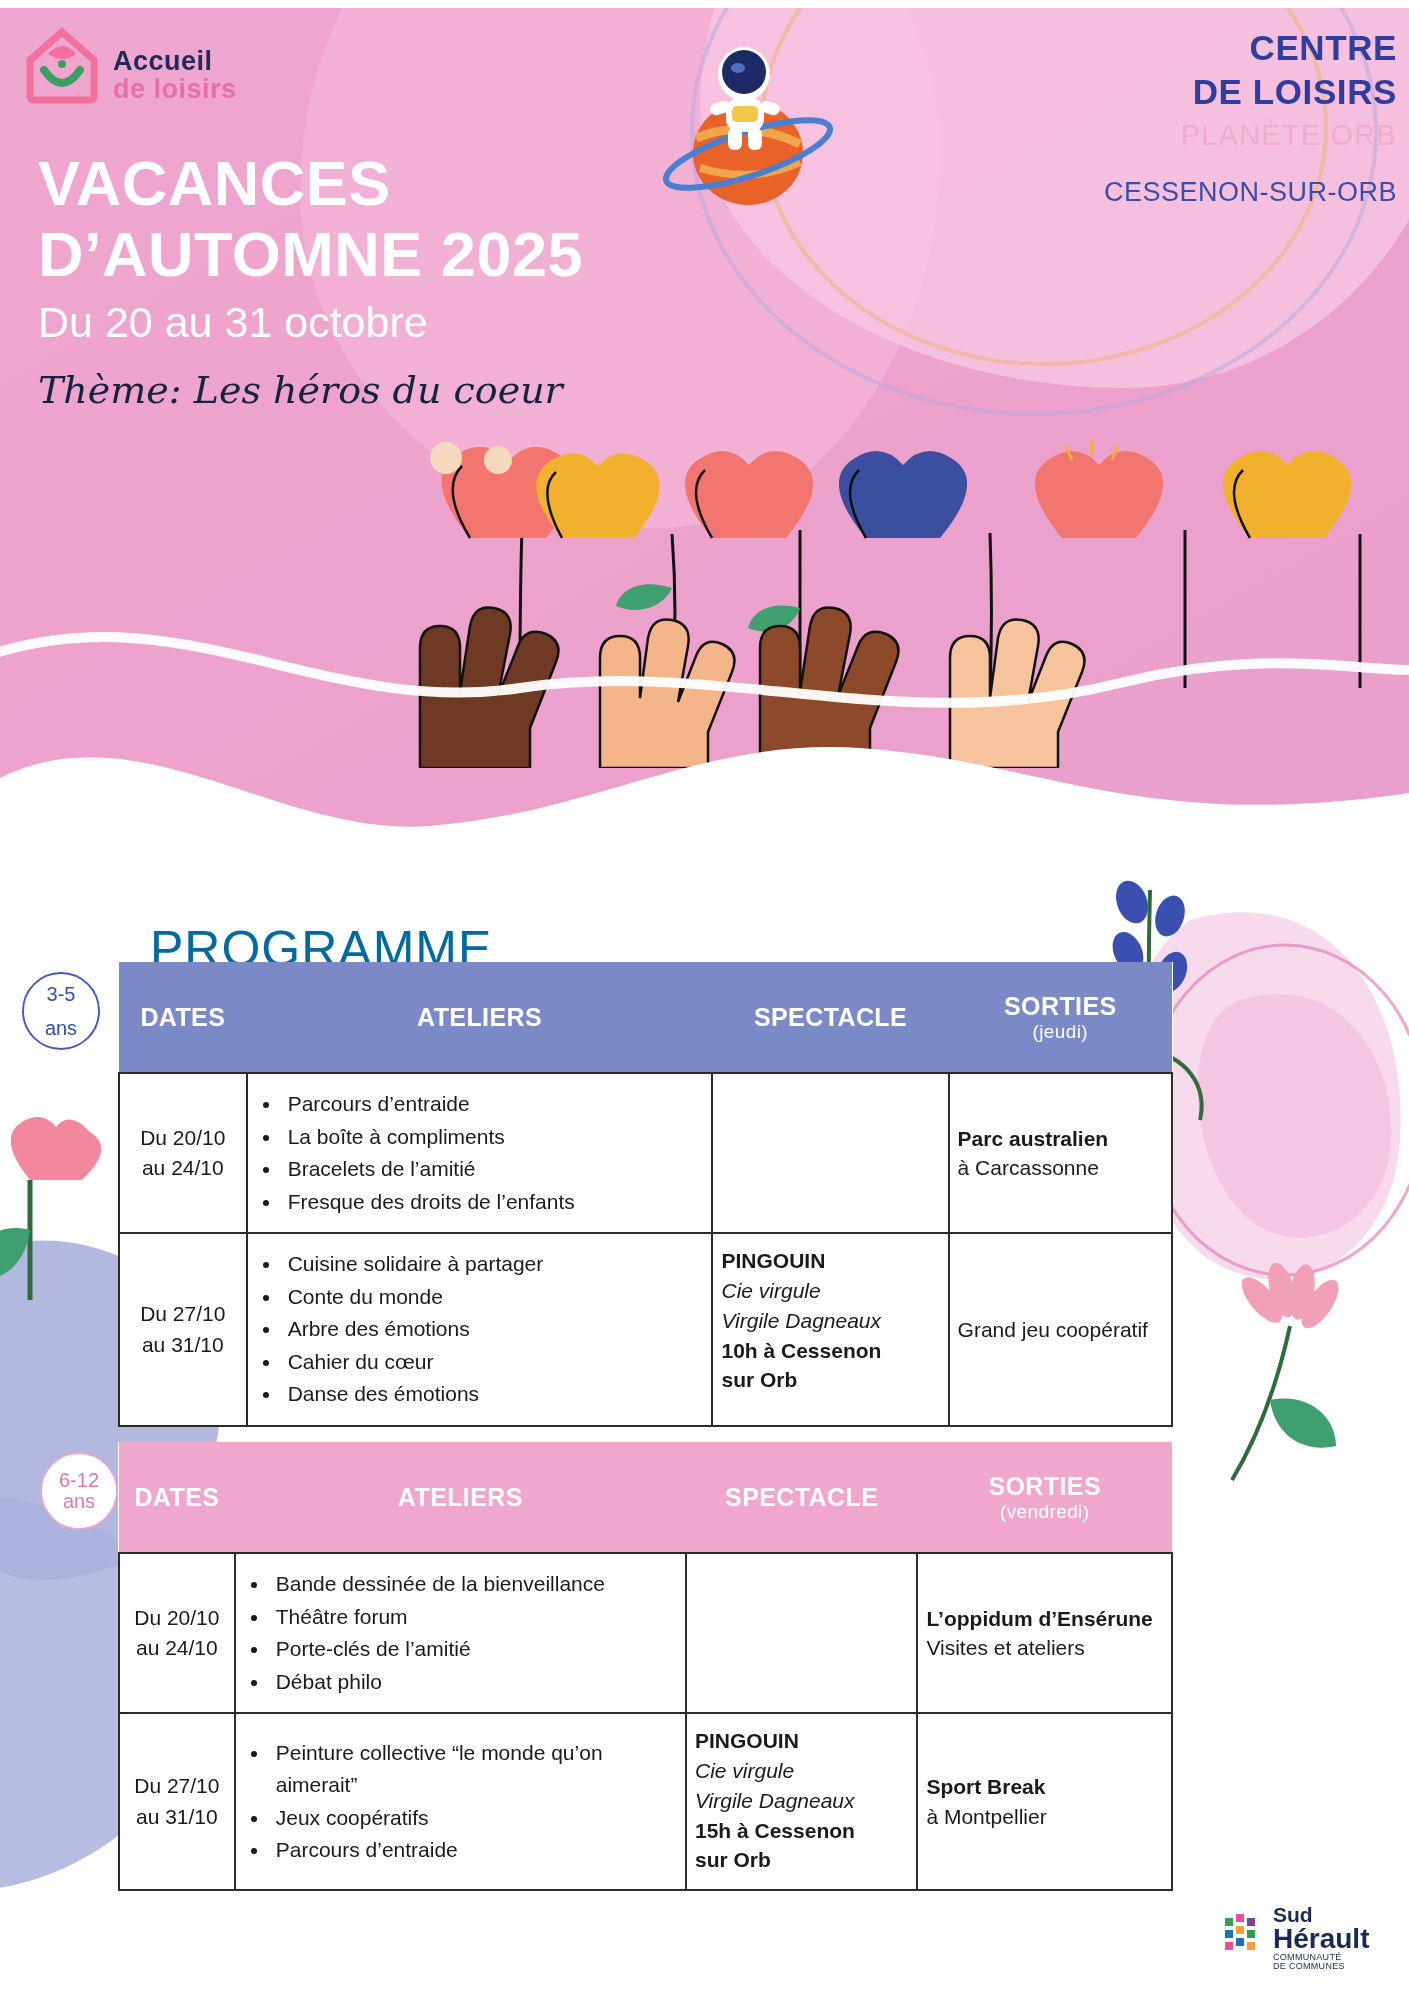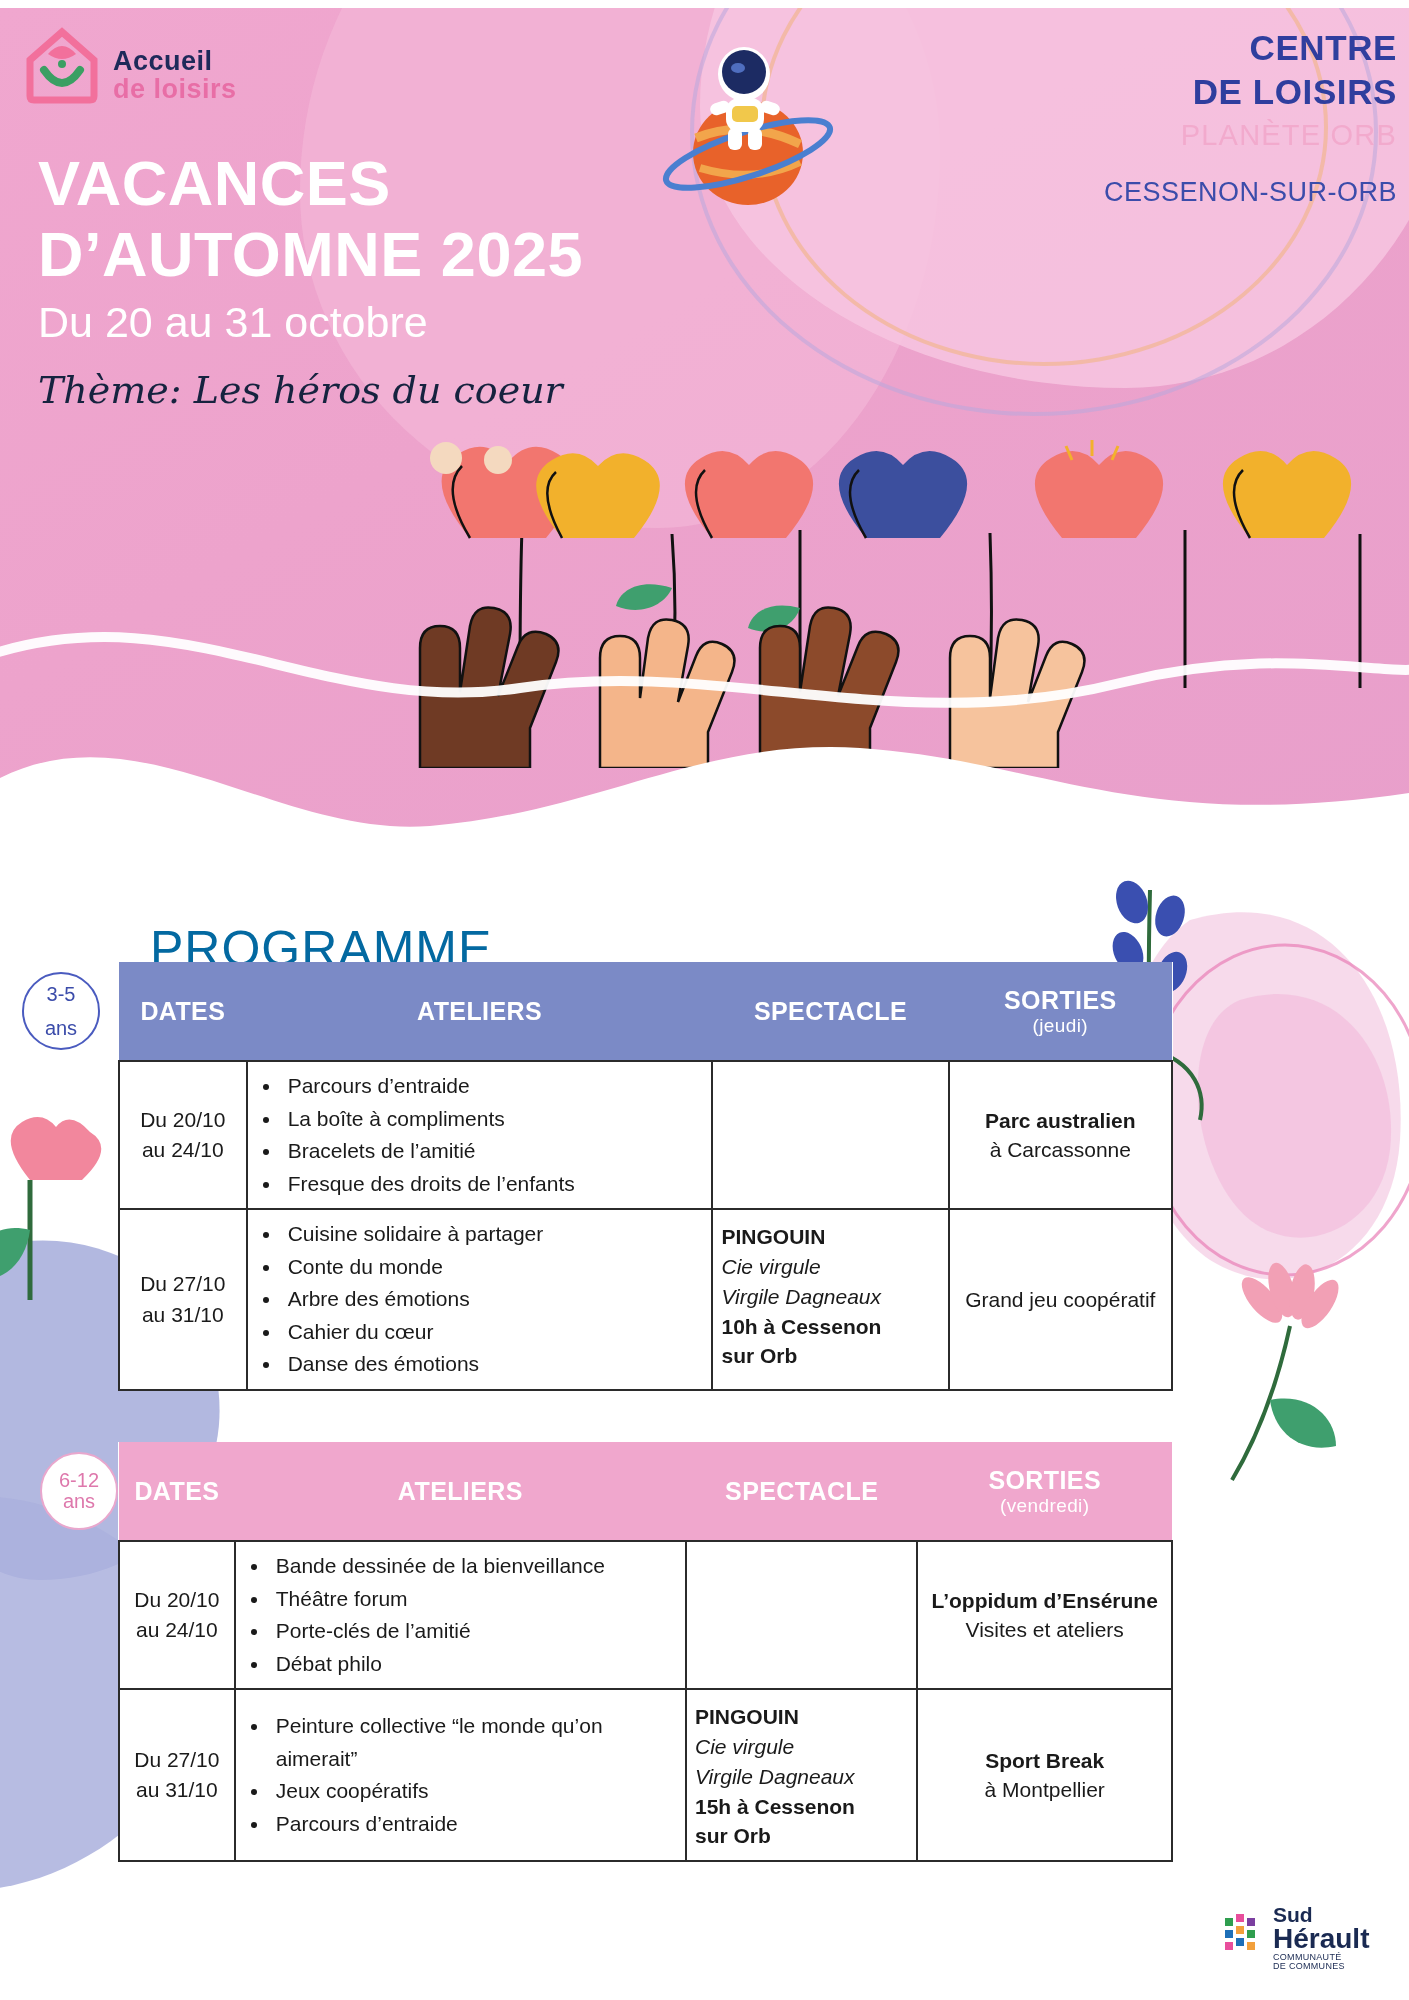--- a/index.html
+++ b/index.html
@@ -199,21 +199,21 @@
   
   table.prog {
     position: absolute;
     border-collapse: collapse;
     table-layout: fixed;
     background: #ffffff;
   }
   table.prog td, table.prog th {
     border: 2px solid #2b2b2b;
     vertical-align: middle;
-    padding: 8px 8px;
+    padding: 14px 8px;
     font-size: 21px;
     color: #1a1a1a;
   }
   table.prog thead th {
     border: none;
     color: #ffffff;
     font-weight: bold;
     font-size: 25px;
     letter-spacing: .4px;
     text-align: center;
@@ -232,21 +232,21 @@
   ul.acts {
     margin: 0;
     padding-left: 26px;
     list-style: disc;
   }
   ul.acts li {
     font-size: 21px;
     line-height: 1.55;
     padding-left: 6px;
   }
-  .cell-center { text-align: center; line-height: 1.4; }
+  .cell-center { line-height: 1.4; }
   .bold { font-weight: bold; }
   .ital { font-style: italic; }
 
   .spect p { margin: 0; line-height: 1.42; font-size: 21px; }
 
   
   #table-3-5 { left: 118px; top: 962px; width: 1055px; }
   #table-6-12 { left: 118px; top: 1442px; width: 1055px; }
 
   

